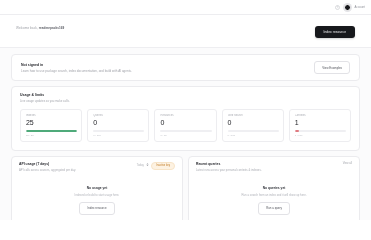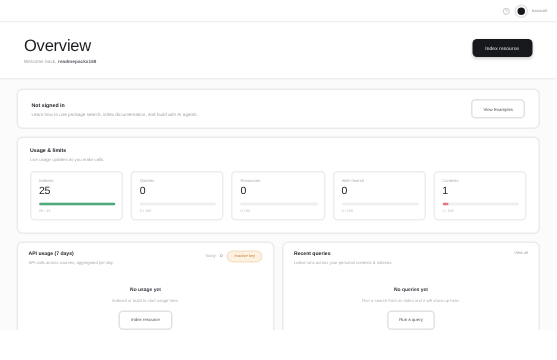--- a/index.html
+++ b/index.html
@@ -131,21 +131,20 @@
           <path d="M6.3 6.2a1.8 1.8 0 113 1.4c-.7.5-1.3.8-1.3 1.6"></path>
           <circle cx="8" cy="11.6" r=".7" fill="currentColor" stroke="none"></circle>
       </svg>
     </span>
     <span class="tb-avatar"></span>
     <span class="tb-account">Account</span>
   </div>
 
   <div class="header">
     <div class="h-left">
-      <div class="h-title">Overview</div>
       <div class="h-sub">
         <span>Welcome back,</span>
         <b>readmepacks169</b>
       </div>
     </div>
     <button class="btn-primary">Index resource</button>
   </div>
 
   <div class="body">
 

